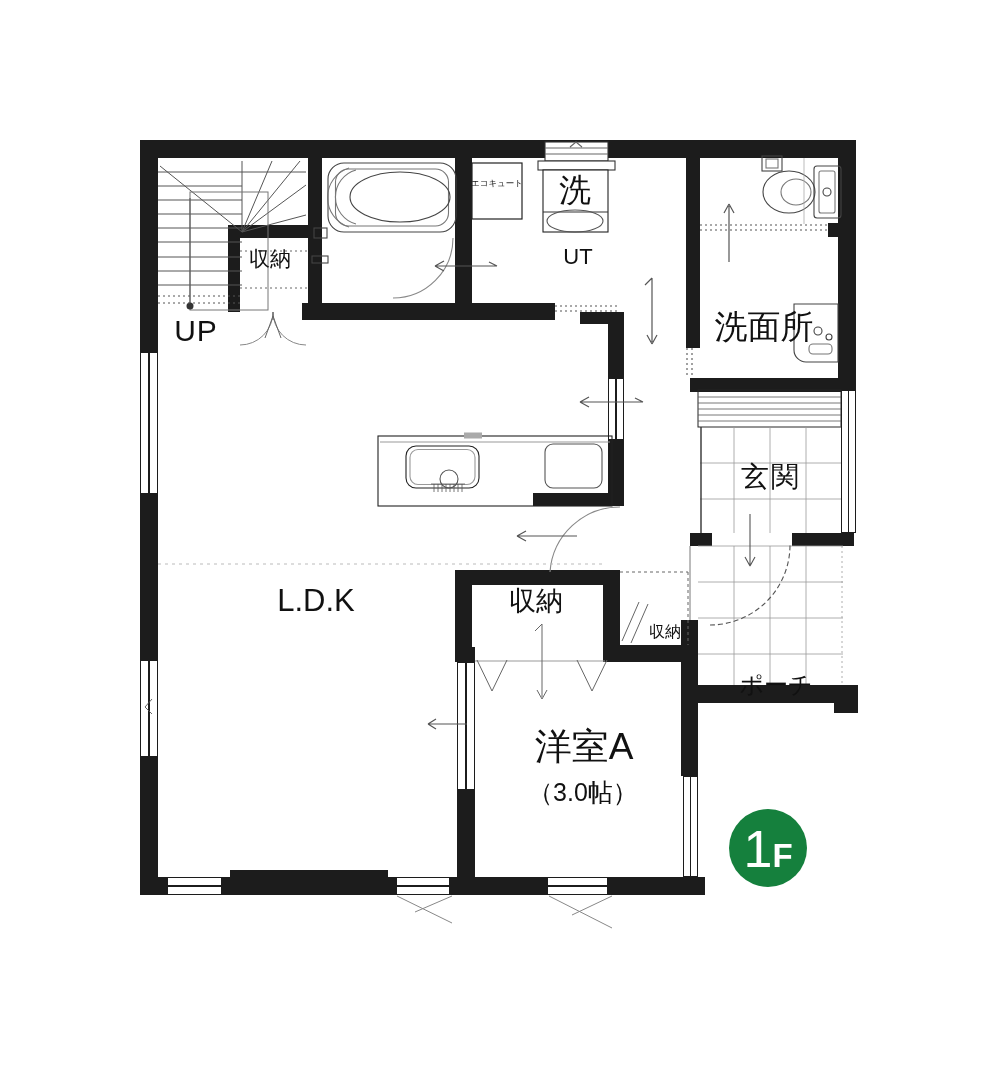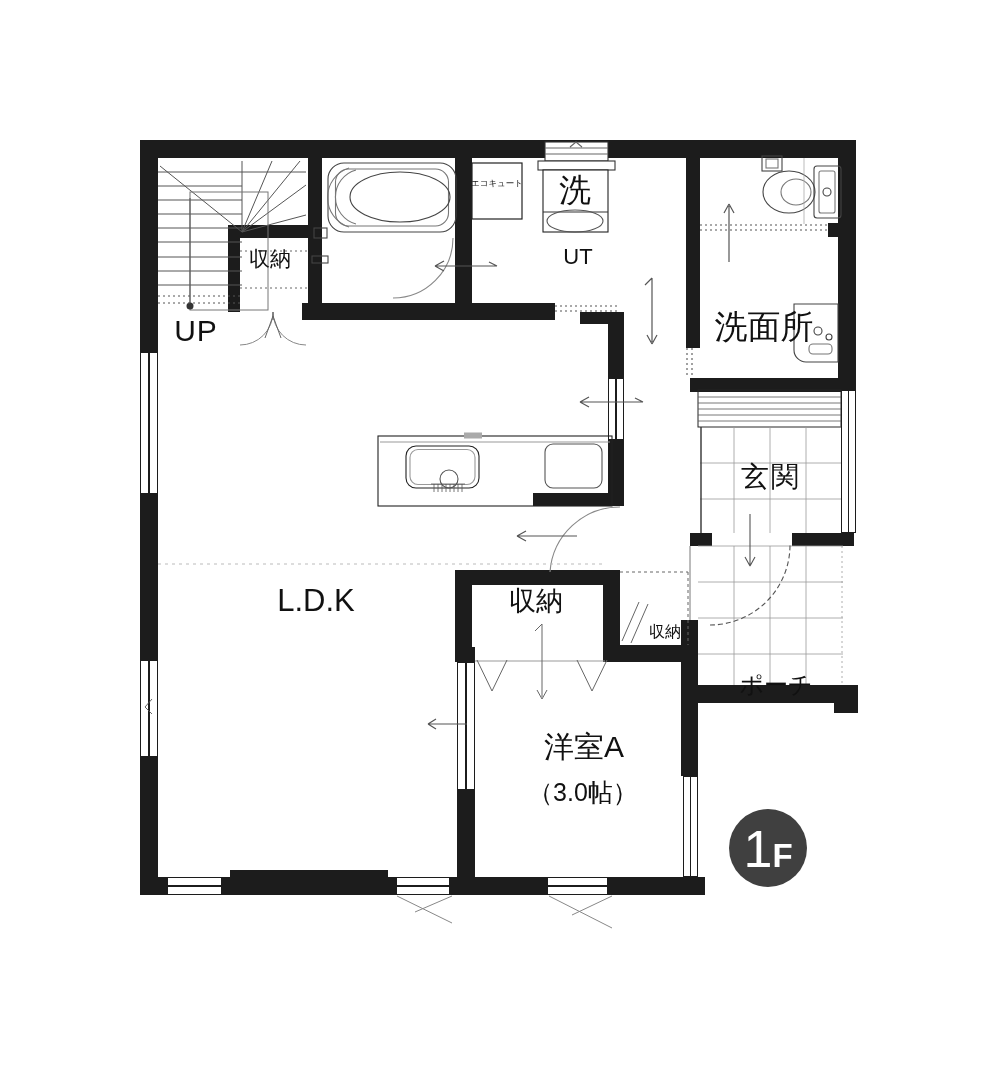--- a/index.html
+++ b/index.html
@@ -10,21 +10,21 @@
   }
   .wall{position:absolute;background:#1c1c1c;z-index:2;}
   .win{position:absolute;background:#fff;border:1.5px solid #1c1c1c;box-sizing:border-box;z-index:3;}
   .win i{position:absolute;background:#1c1c1c;}
   .win.v i{left:50%;top:0;bottom:0;width:1.5px;margin-left:-0.75px;}
   .win.h i{top:50%;left:0;right:0;height:1.5px;margin-top:-0.75px;}
   svg.overlay{position:absolute;left:0;top:0;z-index:4;pointer-events:none;}
   .label{position:absolute;transform:translate(-50%,-50%);white-space:nowrap;z-index:5;color:#111;text-align:right;}
   .badge{
     position:absolute;left:729px;top:809px;width:78px;height:78px;border-radius:50%;
-    background:#404040;color:#fff;text-align:center;font-size:0;z-index:6;
+    background:#15803d;color:#fff;text-align:center;font-size:0;z-index:6;
   }
   .badge .n{font-size:52px;line-height:80px;font-weight:500;vertical-align:baseline;}
   .badge .f{font-size:33px;line-height:80px;font-weight:600;vertical-align:baseline;}
 </style>
 </head>
 <body>
 
 <div class="plan">
 
   <div class="wall" style="left:140px;top:140px;width:716px;height:18px"></div>
@@ -219,20 +219,20 @@
   <div class="label" style="left:270px;top:259px;font-size:21px;">収納</div>
   <div class="label" style="left:497px;top:184px;font-size:8.5px;">エコキュート</div>
   <div class="label" style="left:575px;top:191px;font-size:32px;">洗</div>
   <div class="label" style="left:578px;top:257px;font-size:22px;">UT</div>
   <div class="label" style="left:764px;top:327px;font-size:33px;">洗面所</div>
   <div class="label" style="left:771px;top:477px;font-size:28px;letter-spacing:2px;">玄関</div>
   <div class="label" style="left:776px;top:649px;font-size:24px;margin-top:36px;">ポーチ</div>
   <div class="label" style="left:316px;top:601px;font-size:31px;">L.D.K</div>
   <div class="label" style="left:536px;top:601px;font-size:27px;">収納</div>
   <div class="label" style="left:665px;top:632px;font-size:16px;">収納</div>
-  <div class="label" style="left:584px;top:747px;font-size:30px;">洋室A</div>
+  <div class="label" style="left:584px;top:747px;font-size:37px;">洋室A</div>
   <div class="label" style="left:583px;top:792px;font-size:25px;">（3.0帖）</div>
 
   <div class="badge">
     <span class="n">1</span><span class="f">F</span>
   </div>
 
 </div>
 
 </body></html>

